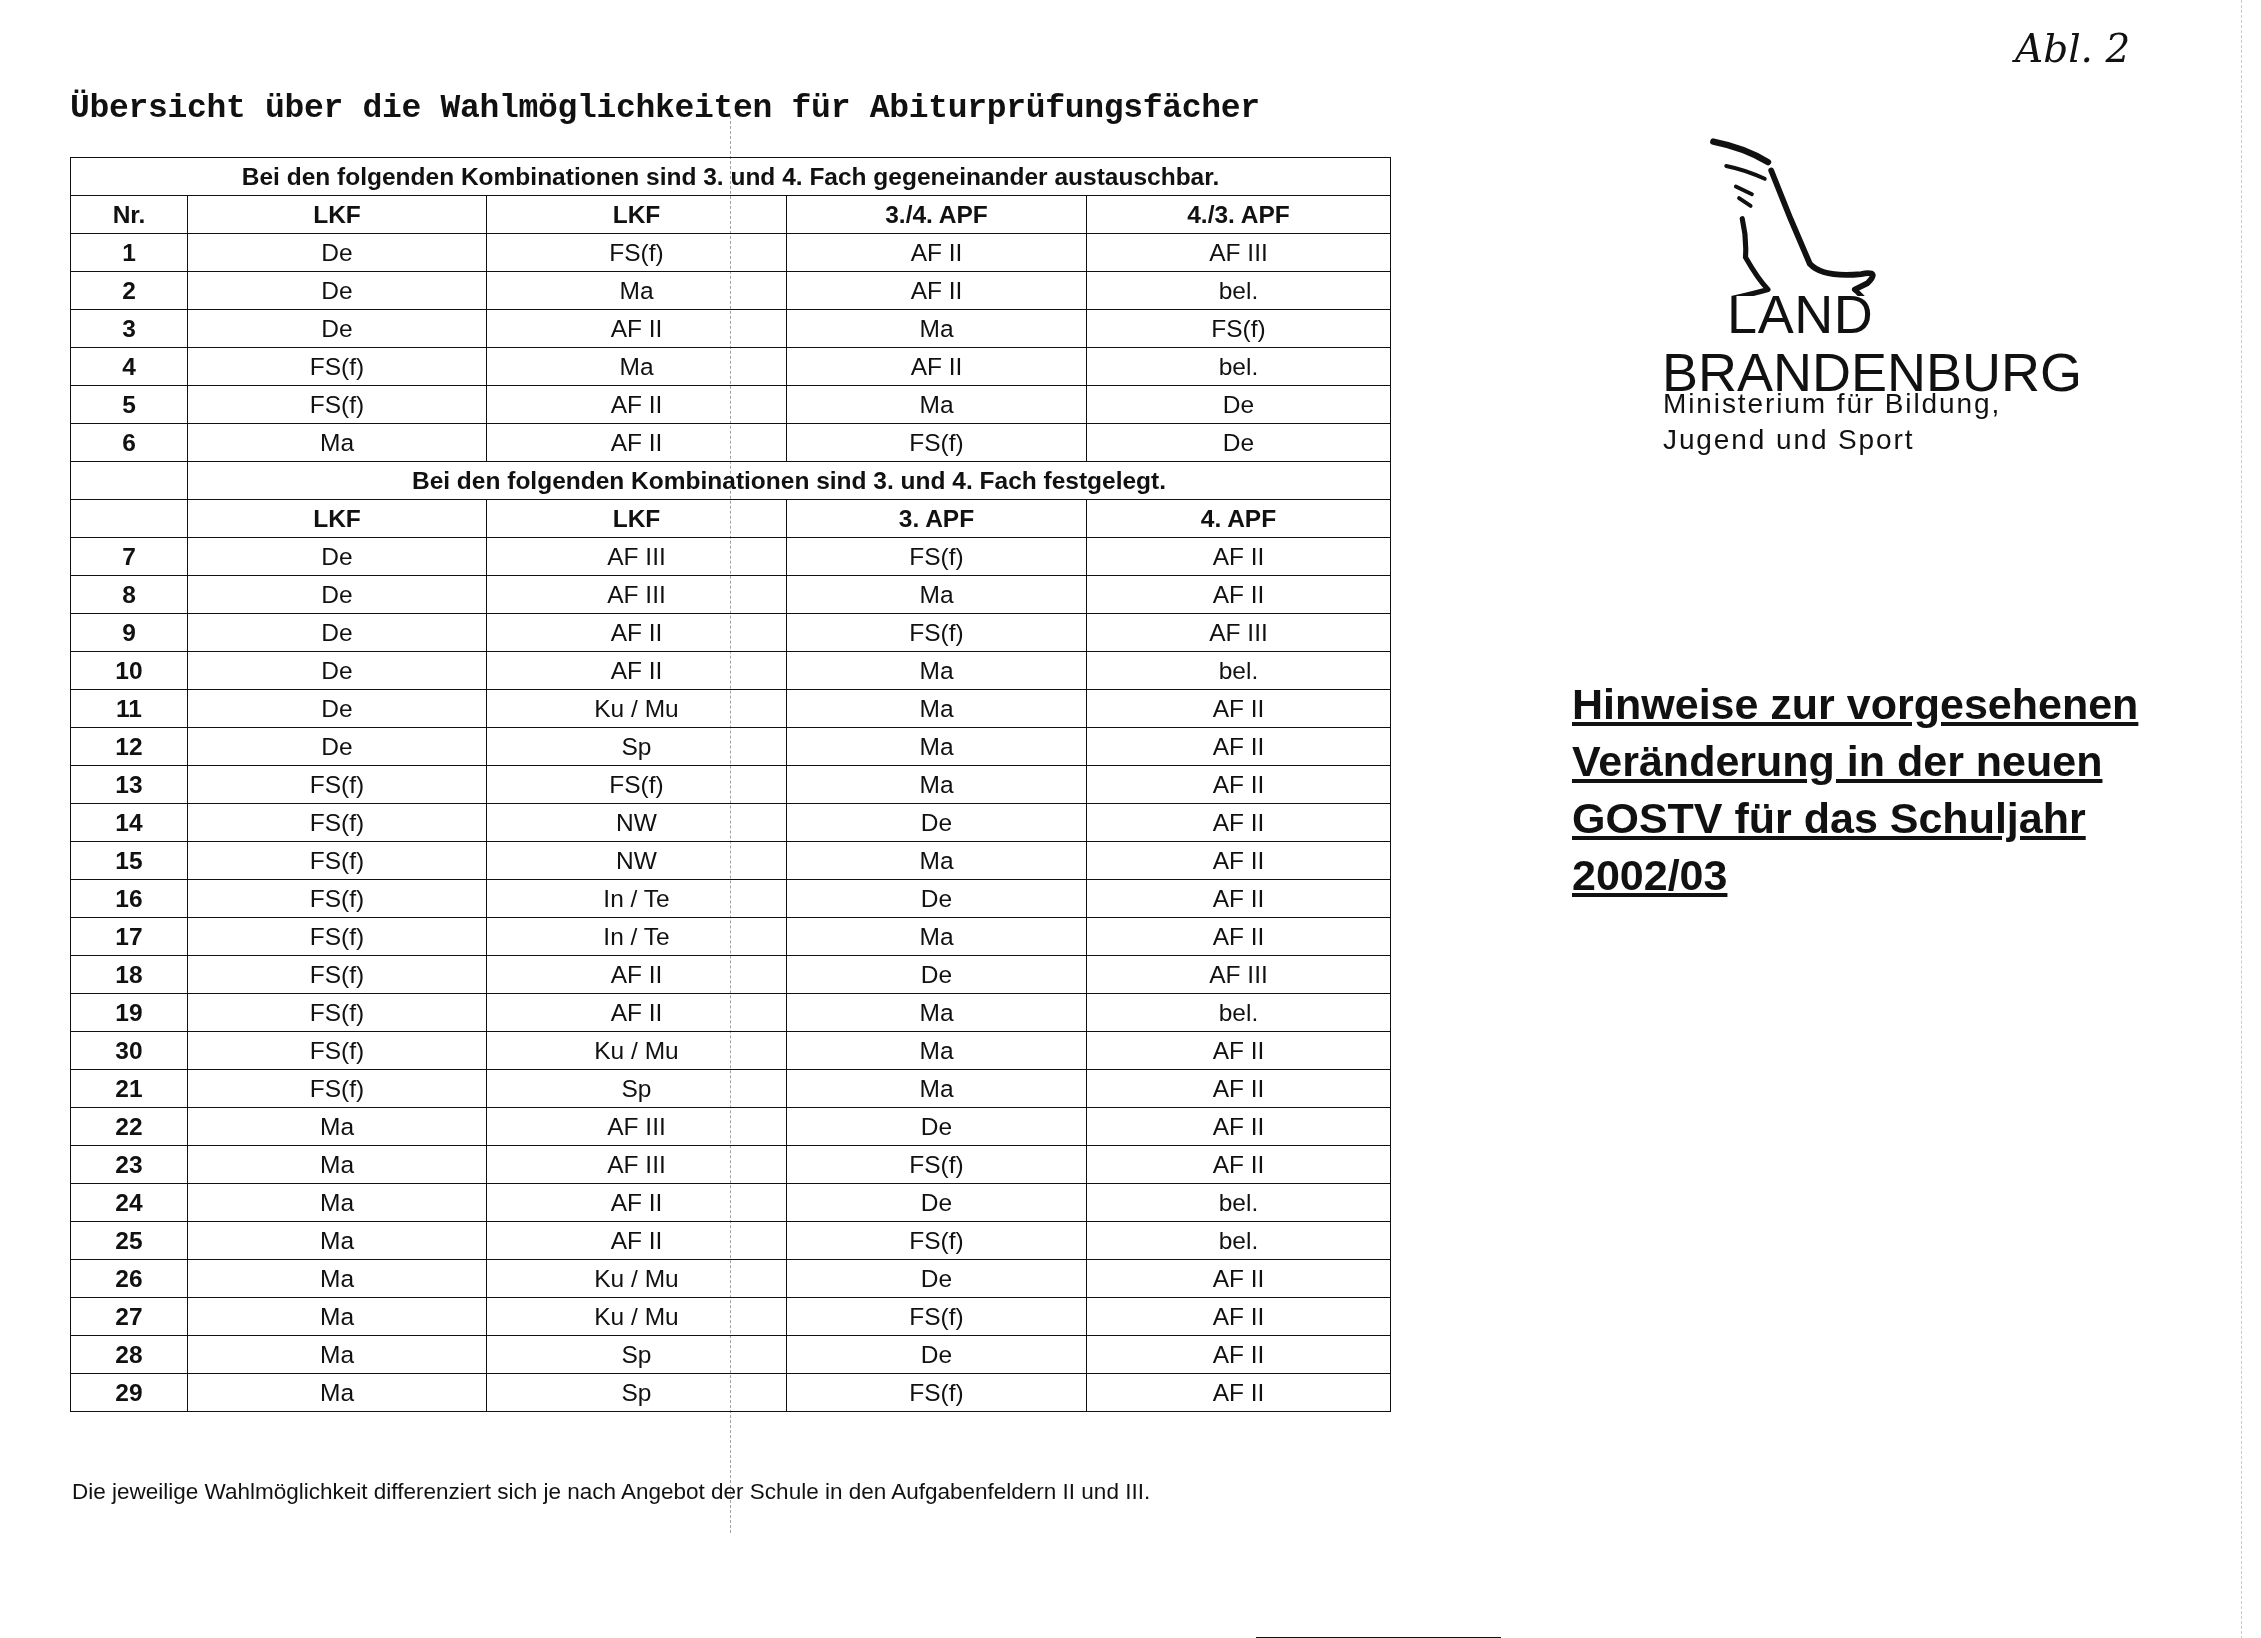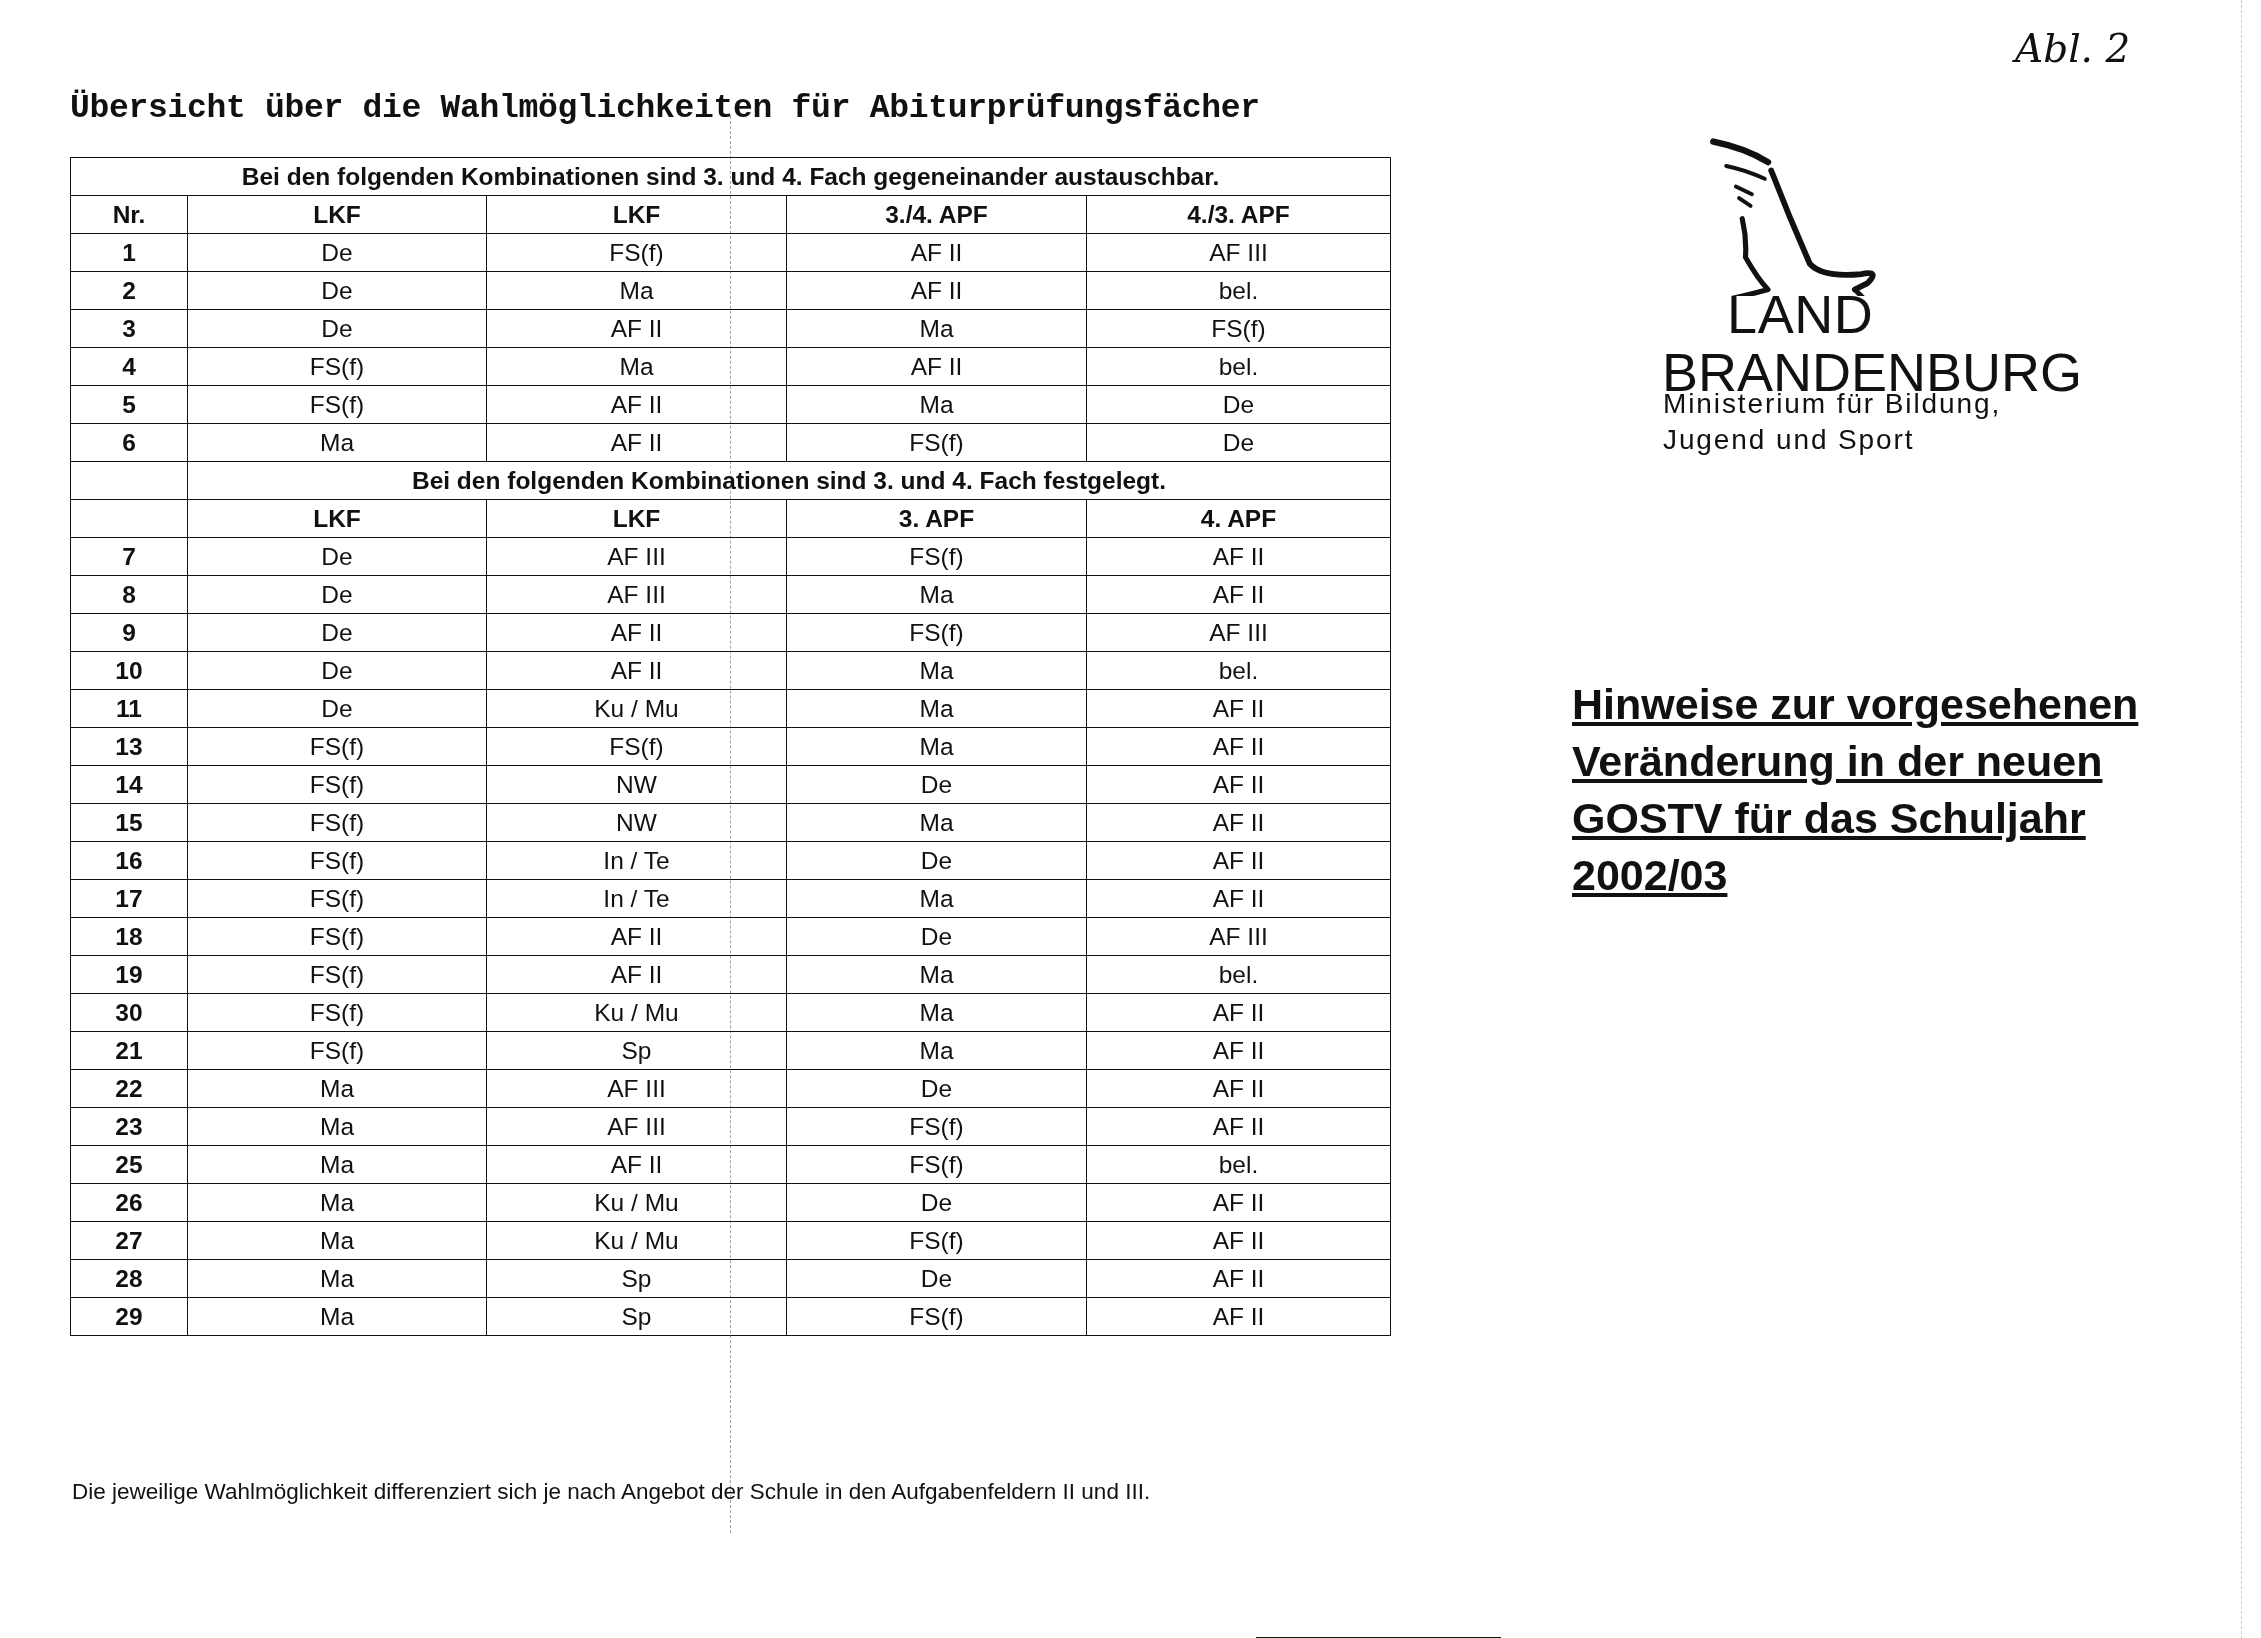--- a/index.html
+++ b/index.html
@@ -139,20 +139,27 @@
         <td>bel.</td>
       </tr>
       <tr>
         <td class="nr">11</td>
         <td>De</td>
         <td>Ku / Mu</td>
         <td>Ma</td>
         <td>AF II</td>
       </tr>
       <tr>
+        <td class="nr">12</td>
+        <td>De</td>
+        <td>Sp</td>
+        <td>Ma</td>
+        <td>AF II</td>
+      </tr>
+      <tr>
         <td class="nr">13</td>
         <td>FS(f)</td>
         <td>FS(f)</td>
         <td>Ma</td>
         <td>AF II</td>
       </tr>
       <tr>
         <td class="nr">14</td>
         <td>FS(f)</td>
         <td>NW</td>
@@ -214,20 +221,27 @@
         <td>AF III</td>
         <td>De</td>
         <td>AF II</td>
       </tr>
       <tr>
         <td class="nr">23</td>
         <td>Ma</td>
         <td>AF III</td>
         <td>FS(f)</td>
         <td>AF II</td>
+      </tr>
+      <tr>
+        <td class="nr">24</td>
+        <td>Ma</td>
+        <td>AF II</td>
+        <td>De</td>
+        <td>bel.</td>
       </tr>
       <tr>
         <td class="nr">25</td>
         <td>Ma</td>
         <td>AF II</td>
         <td>FS(f)</td>
         <td>bel.</td>
       </tr>
       <tr>
         <td class="nr">26</td>

